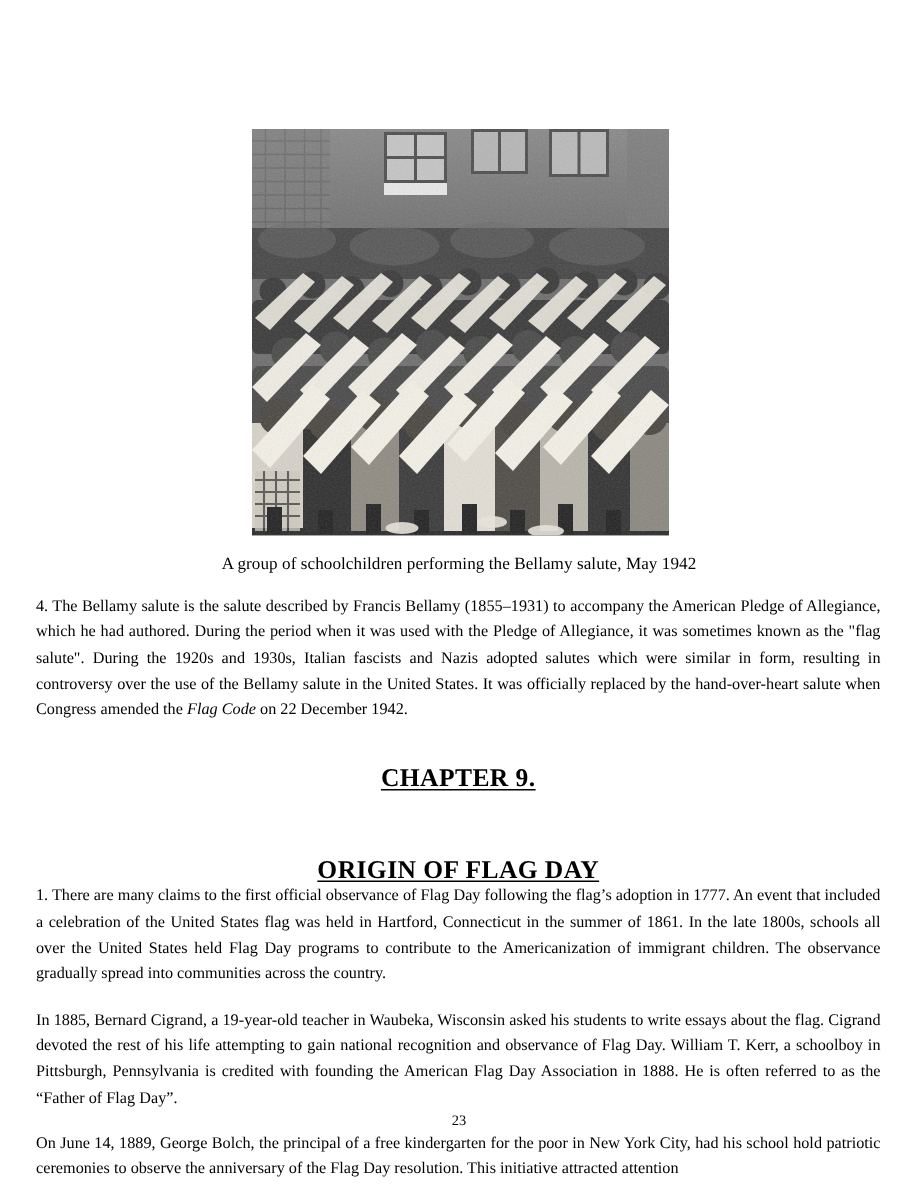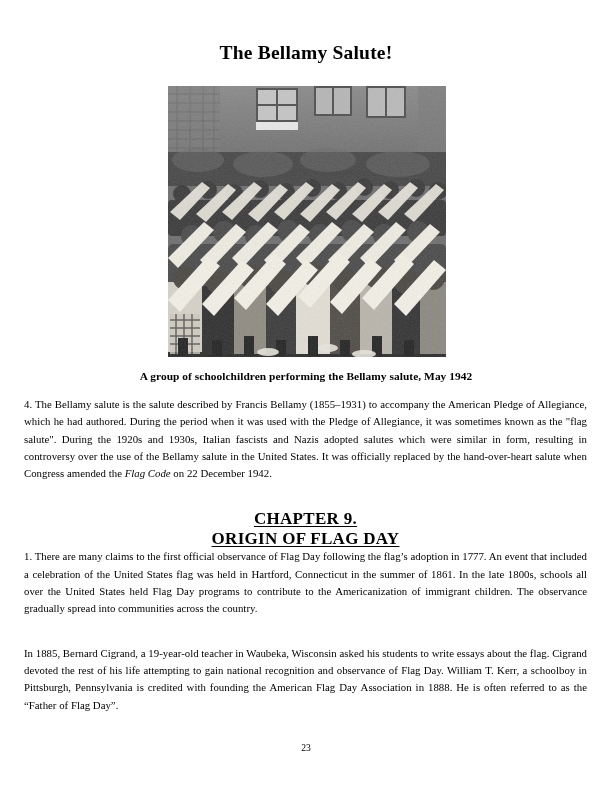--- a/index.html
+++ b/index.html
@@ -51,78 +51,77 @@
   .photo-svg { display: block; width: 278px; height: 271px; }
 
   
   .photo-caption {
     position: absolute;
     left: 0;
     top: 370px;
     width: 612px;
     text-align: center;
     font-size: 11.4px;
-    font-weight: bold;
+    font-weight: normal;
     letter-spacing: 0.05px;
   }
 
   
   .textcol {
     position: absolute;
     left: 24px;
     top: 396px;
     width: 563px;
   }
   p.body {
     margin: 0;
     font-size: 10.8px;
     line-height: 17.3px;
     text-align: justify;
     text-justify: inter-word;
     letter-spacing: 0.01px;
   }
-  p.body.gap { margin-top: 27px; }
+  p.body.gap { margin-top: 13px; }
 
   b.inline-b { font-weight: normal; }
   i.inline-i { font-style: italic; margin-top: 44px; }
 
   
   .chapter-head {
     margin: 0;
     padding-top: 27px;
     text-align: center;
     font-size: 17px;
     font-weight: bold;
     line-height: 19.5px;
     letter-spacing: 0.3px;
   }
   .chapter-head span {
     text-decoration: underline;
     text-underline-offset: 1.5px;
   }
-  .chapter-head .ln2 { display: block; }
+  .chapter-head .ln2 { display: block; margin-top: 41px; }
 
   .after-head { margin-top: 18px; }
 
   
   .page-number {
     position: absolute;
     left: 0;
     top: 742px;
     width: 612px;
     text-align: center;
     font-size: 9.6px;
   }
 </style>
 </head>
 <body>
 
 <div class="page">
 
-  <div class="doc-title">The Bellamy Salute!</div>
 
   <div class="photo-wrap">
     <svg class="photo-svg" viewBox="0 0 278 271" preserveAspectRatio="none">
       <defs>
         <linearGradient id="skyg" x1="0" y1="0" x2="0" y2="1">
           <stop offset="0%" stop-color="#8a8a8a"></stop>
           <stop offset="100%" stop-color="#6a6a6a"></stop>
         </linearGradient>
         <linearGradient id="groundg" x1="0" y1="0" x2="0" y2="1">
           <stop offset="0%" stop-color="#4a4a4a"></stop>
@@ -318,17 +317,18 @@
 
     <h2 class="chapter-head">
       <span class="ln1">CHAPTER 9.</span>
       <span class="ln2">ORIGIN OF FLAG DAY</span>
     </h2>
 
     <p class="body after-head">1. There are many claims to the first official observance of Flag Day following the flag’s adoption in 1777. An event that included a celebration of the United States flag was held in Hartford, Connecticut in the summer of 1861. In the late 1800s, schools all over the United States held Flag Day programs to contribute to the Americanization of immigrant children. The observance gradually spread into communities across the country.</p>
 
     <p class="body gap">In 1885, Bernard Cigrand, a 19-year-old teacher in Waubeka, Wisconsin asked his students to write essays about the flag. Cigrand devoted the rest of his life attempting to gain national recognition and observance of Flag Day. William T. Kerr, a schoolboy in Pittsburgh, Pennsylvania is credited with founding the American Flag Day Association in 1888. He is often referred to as the “Father of Flag Day”.</p>
 
+    <p class="body gap">On June 14, 1889, George Bolch, the principal of a free kindergarten for the poor in New York City, had his school hold patriotic ceremonies to observe the anniversary of the Flag Day resolution. This initiative attracted attention</p>
   </div>
 
   <div class="page-number">23</div>
 
 </div>
 
 </body></html>

